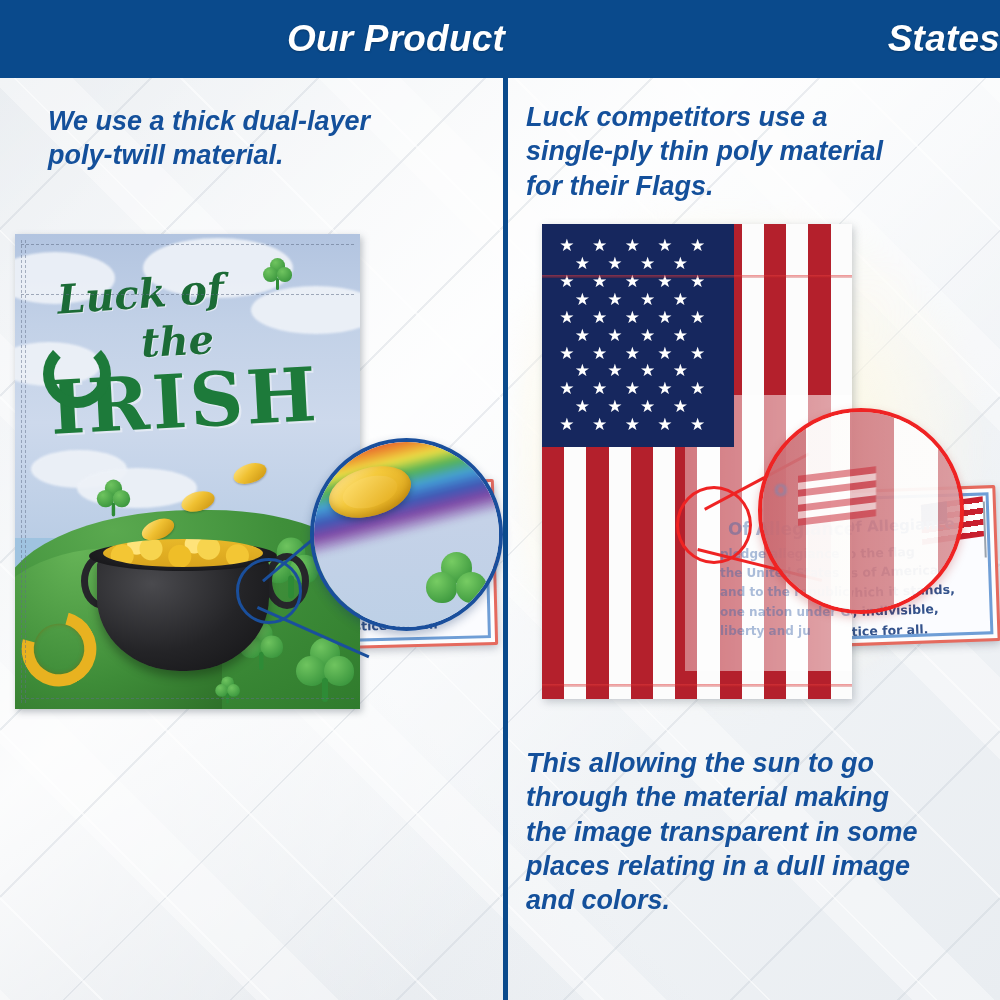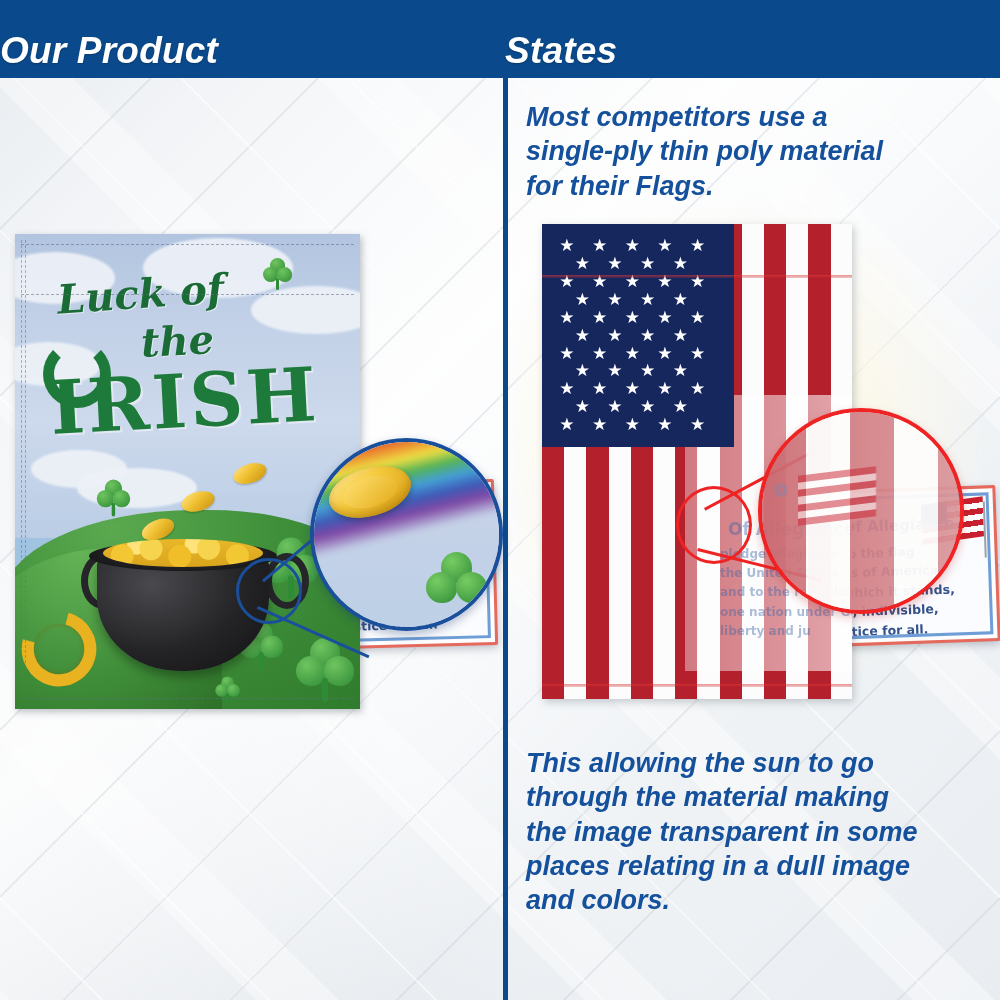--- a/index.html
+++ b/index.html
@@ -26,21 +26,21 @@
       repeating-linear-gradient(45deg, rgba(255,255,255,.40) 0 58px, rgba(0,0,0,0) 58px 232px);
     opacity:.95;
   }
 
   
   .header{
     position:absolute;left:0;top:0;width:1000px;height:78px;
     background:#0a4a8c;z-index:6;
   }
   .header .cell{
-    position:absolute;top:12px;height:78px;display:flex;align-items:center;justify-content:flex-start;
+    position:absolute;top:0;height:78px;display:flex;align-items:center;justify-content:flex-end;
   }
   .header .cell.left{left:0;width:505px;}
   .header .cell.right{left:505px;width:495px;}
   .header h1{
     margin:0;color:#ffffff;font-weight:bold;font-style:italic;
     font-size:37px;letter-spacing:.2px;
     text-shadow:0 1px 2px rgba(0,0,0,.25);
     font-family:"Liberation Sans","DejaVu Sans",sans-serif;
   }
 
@@ -338,20 +338,22 @@
     </div>
     <div class="cell right">
       <h1>States</h1>
     </div>
   </div>
 
   <div class="divider"></div>
 
   <div class="col left">
 
+    <div class="blurb top">We use a thick dual-layer
+poly-twill material.</div>
 
     <div class="stage left">
 
       <div class="pledge-card" style="left:336px;top:253px;width:154px;height:160px;transform:rotate(-1.5deg);">
         <div class="inner">
           <div class="mini-usflag" style="right:4px;top:6px;"></div>
           <div class="mini-pole" style="right:2px;top:8px;height:56px;"></div>
           <div class="pledge-body" style="top:46px;">to the flag
 es of America
 which it stands,
@@ -450,21 +452,21 @@
             <i class="b"></i>
             <i class="c"></i>
         </div>
       </div>
     </div>
 
   </div>
 
   <div class="col right">
 
-    <div class="blurb top">Most competitors use a
+    <div class="blurb top">Luck competitors use a
 single-ply thin poly material
 for their Flags.</div>
 
     <div class="stage right">
       <div class="glow"></div>
 
       <div class="pledge-card" style="left:318px;top:270px;width:166px;height:150px;transform:rotate(-2deg);">
         <div class="inner">
           <div class="mini-usflag" style="right:3px;top:4px;"></div>
           <div class="mini-pole" style="right:1px;top:6px;height:56px;"></div>

